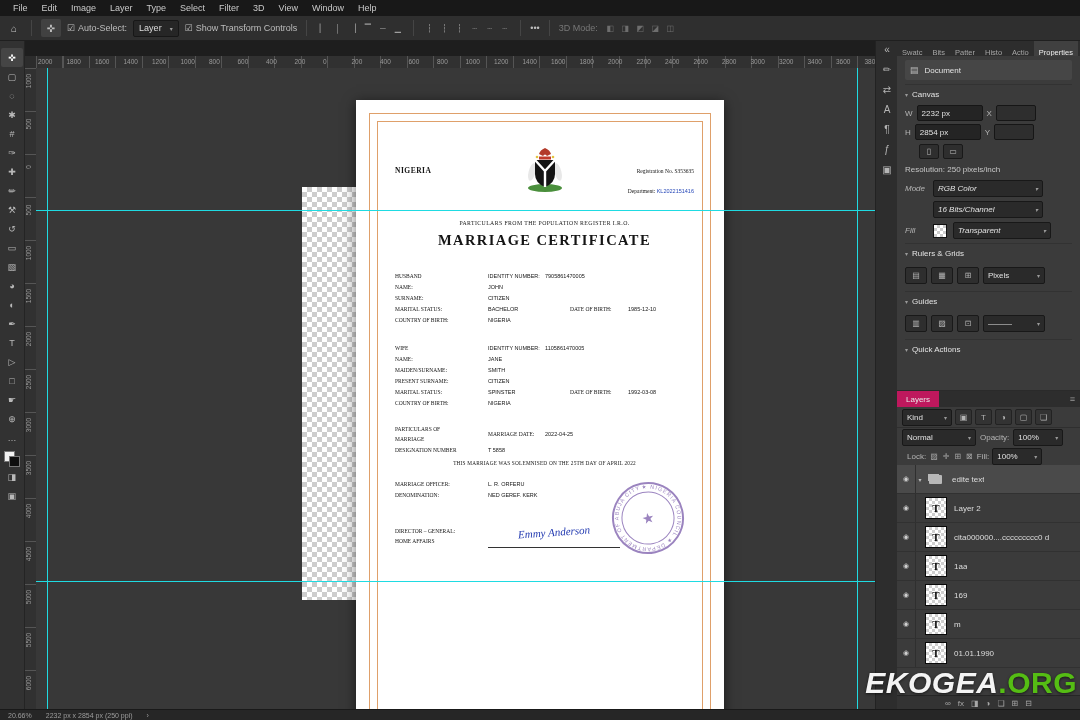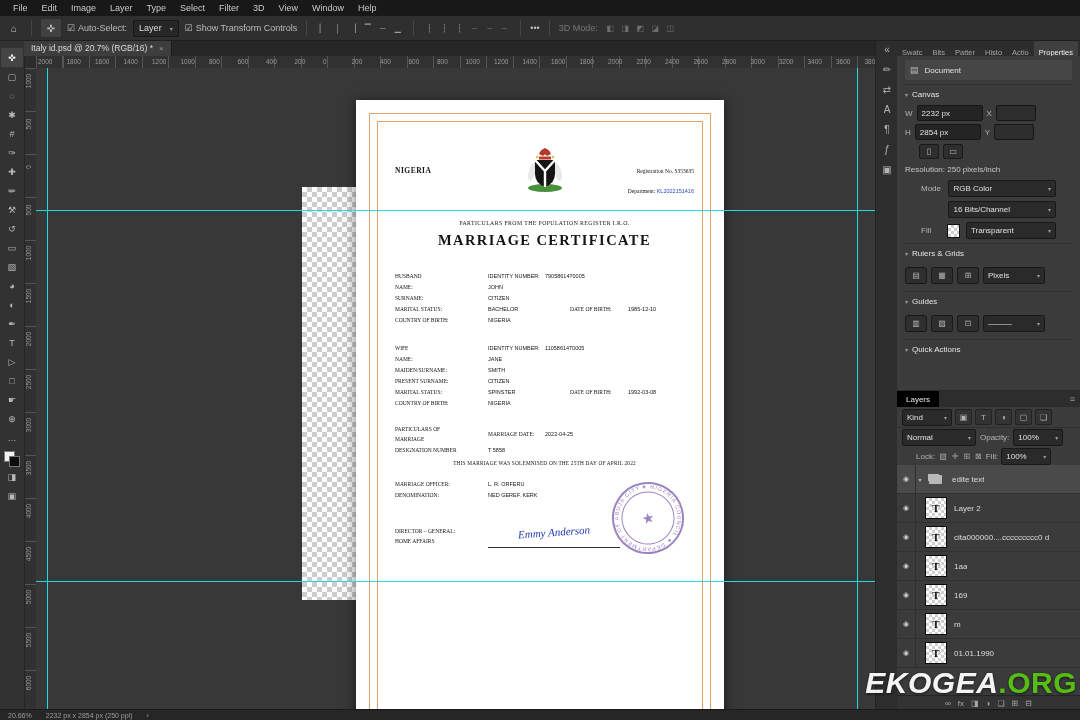--- a/index.html
+++ b/index.html
@@ -136,39 +136,39 @@
           align-items:center;padding:0 4px;font-size:8px;color:#e0e0e0;}
   .pinput.dim{background:#2e2e2e;color:#777;}
   .w56{width:56px;} .w30{width:30px;} .w100{width:100px;} .w88{width:88px;} .w52{width:52px;} .w40{width:40px;}
   .psel{height:15px;background:#2a2a2a;border:1px solid #181818;border-radius:2px;display:flex;
         align-items:center;justify-content:space-between;padding:0 4px;font-size:8px;color:#e0e0e0;}
   .psel .arr{font-size:6px;color:#999;margin-left:4px;}
   .orient{display:flex;gap:4px;margin:4px 0 2px 14px;}
   .orient span{width:18px;height:13px;background:#2e2e2e;border:1px solid #191919;border-radius:2px;
                display:flex;align-items:center;justify-content:center;font-size:8px;color:#bbb;}
   .resline{font-size:8px;color:#c6c6c6;margin:6px 0;}
-  .lblrow{display:flex;align-items:center;gap:6px;margin:4px 16px;font-size:8px;color:#b5b5b5;}
+  .lblrow{display:flex;align-items:center;gap:6px;margin:4px 0;font-size:8px;color:#b5b5b5;font-style:italic;}
   .minifill{width:12px;height:12px;border:1px solid #111;background-color:#fff;
             background-image:linear-gradient(45deg,#ccc 25%,transparent 25%,transparent 75%,#ccc 75%),
                              linear-gradient(45deg,#ccc 25%,transparent 25%,transparent 75%,#ccc 75%);
             background-size:6px 6px;background-position:0 0,3px 3px;}
   .btnrow{display:flex;align-items:center;gap:4px;margin:3px 0;}
   .sqbtn{width:20px;height:15px;background:#2e2e2e;border:1px solid #191919;border-radius:2px;
          display:flex;align-items:center;justify-content:center;font-size:8px;color:#b5b5b5;}
 
   
   .layers{position:absolute;left:0;right:0;top:350px;bottom:0;background:#3b3b3b;border-top:1px solid #2a2a2a;overflow:hidden;}
   .lheader{height:16px;background:#2d2d2d;display:flex;align-items:center;justify-content:space-between;padding-right:5px;}
-  .ltab{height:16px;background:#000000;color:#e8e8e8;font-size:8px;display:flex;align-items:center;padding:0 9px;}
+  .ltab{height:16px;background:#be185d;color:#e8e8e8;font-size:8px;display:flex;align-items:center;padding:0 9px;}
   .lmenu{color:#999;font-size:9px;}
   .lfilter{height:20px;display:flex;align-items:center;gap:3px;padding:0 5px;border-bottom:1px solid #2f2f2f;}
   .lfilter .fico{width:15px;height:14px;display:flex;align-items:center;justify-content:center;
                  background:#333;border:1px solid #222;border-radius:2px;font-size:8px;color:#b5b5b5;}
   .lblend{height:19px;display:flex;align-items:center;gap:4px;padding:0 5px;font-size:8px;color:#b5b5b5;}
-  .llock{height:19px;display:flex;align-items:center;gap:3px;padding:0 19px;font-size:8px;color:#b5b5b5;
+  .llock{height:19px;display:flex;align-items:center;gap:3px;padding:0 10px;font-size:8px;color:#b5b5b5;
          border-bottom:1px solid #2f2f2f;}
   .llock .lico{font-size:8px;color:#a5a5a5;padding:0 1px;}
   .lrows{position:absolute;left:0;right:0;top:74px;bottom:14px;overflow:hidden;}
   .lrow{display:flex;align-items:center;height:28px;border-bottom:1px solid #313131;background:#3b3b3b;}
   .lrow.selected{background:#4a4a4a;}
   .leye{width:18px;height:100%;border-right:1px solid #2f2f2f;display:flex;align-items:center;
         justify-content:center;font-size:7px;color:#cfcfcf;flex:0 0 18px;}
   .lcaret{width:8px;font-size:6px;color:#bbb;text-align:center;flex:0 0 8px;}
   .lthumb{width:20px;height:20px;margin:0 4px 0 1px;background:#fff;border:1px solid #0a0a0a;
           display:flex;align-items:center;justify-content:center;flex:0 0 20px;
@@ -259,26 +259,20 @@
     <span class="icon-cluster mode3d-icons">
 
     <span>◧</span>
         <span>◨</span>
         <span>◩</span>
         <span>◪</span>
         <span>◫</span>
       </span>
   </div>
 
-  <div class="tabbar">
-    <div class="doctab">
-      <span>Italy id.psd @ 20.7% (RGB/16) *</span>
-      <span class="close">×</span>
-    </div>
-  </div>
 
   <div class="toolbar">
     <div>
 
     <div class="tool selected">✜</div>
         <div class="tool">▢</div>
         <div class="tool">◌</div>
         <div class="tool">✱</div>
         <div class="tool">#</div>
         <div class="tool">✑</div>

